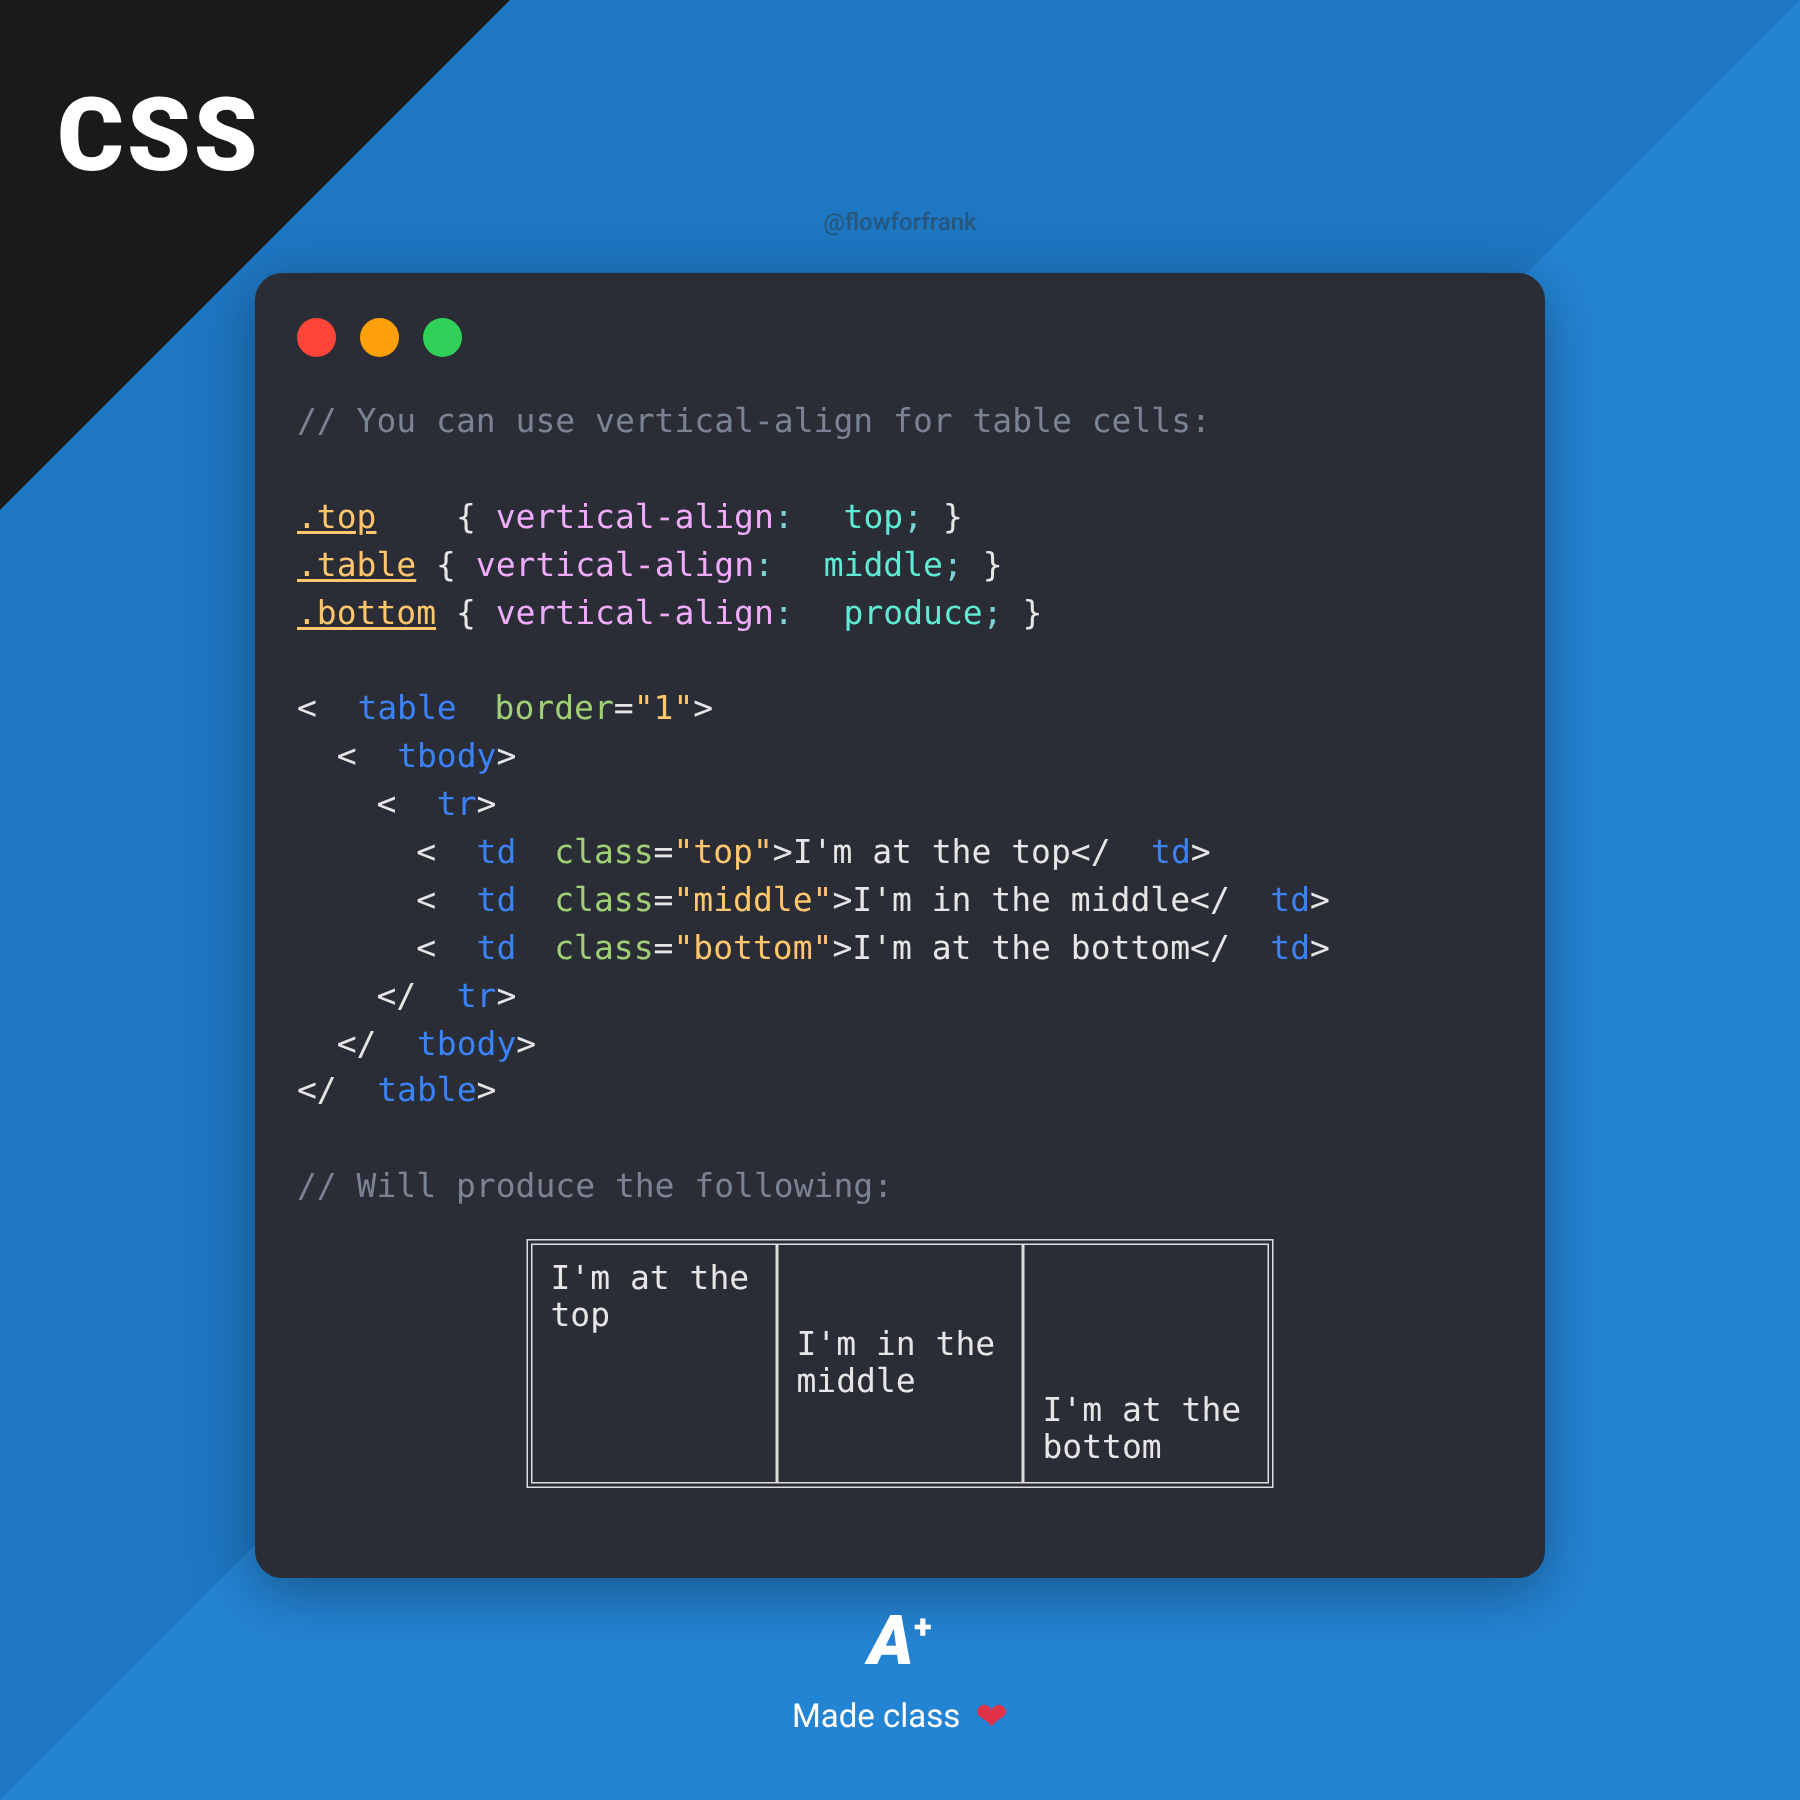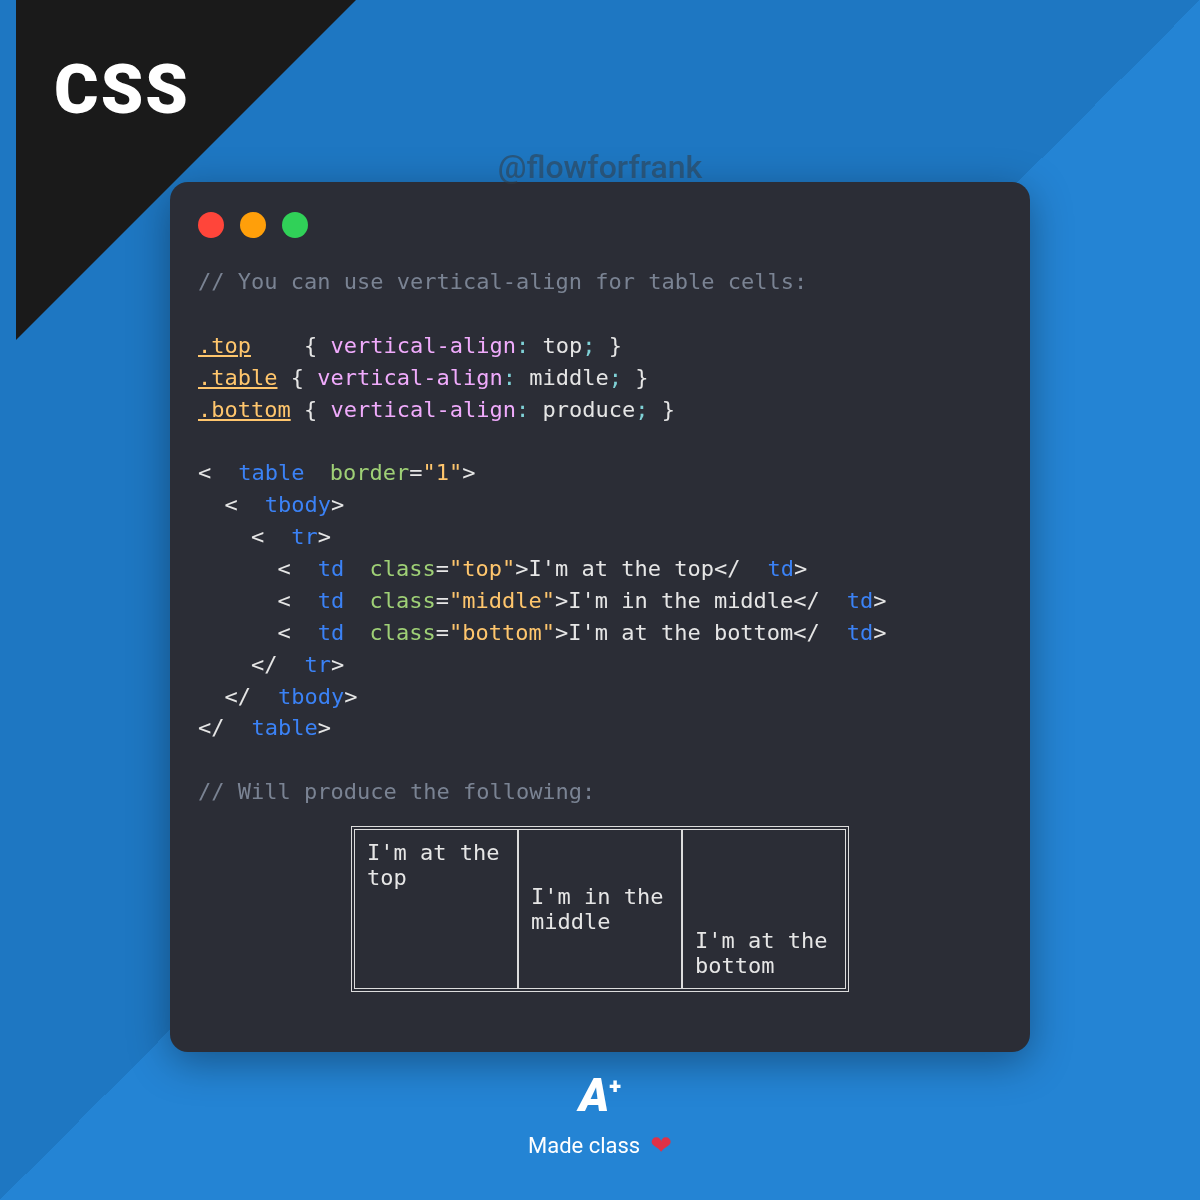--- a/index.html
+++ b/index.html
@@ -6,41 +6,41 @@
   body {
     width: 1200px;
     height: 1200px;
     background: linear-gradient(135deg, #1e77c2 0%, #1e77c2 50%, #2484d4 50%, #2484d4 100%);
     font-family: -apple-system, BlinkMacSystemFont, "Segoe UI", Roboto, sans-serif;
     position: relative;
     overflow: hidden;
   }
   .corner-badge {
     position: absolute;
-    top: 0; left: 16px;
+    top: 0; left: 0;
     width: 340px; height: 340px;
     background: #1a1a1a;
     clip-path: polygon(0 0, 100% 0, 0 100%);
     z-index: 5;
     text-align: right;
   }
   .corner-badge span {
     position: absolute;
     top: 50px; left: 38px;
     color: #fff;
     font-weight: 900;
     font-size: 68px;
     letter-spacing: 2px;
   }
   .handle {
     position: absolute;
-    top: 148px; left: 50%;
+    top: 138px; left: 50%;
     transform: translateX(-50%);
     color: rgba(50,60,70,0.55);
-    font-size: 32px;
+    font-size: 16px;
     font-weight: 500;
     z-index: 1;
   }
   .window {
     position: absolute;
     top: 182px; left: 170px;
     width: 860px;
     height: 870px;
     background: #2b2d36;
     border-radius: 18px;
@@ -57,21 +57,21 @@
     font-size: 22px;
     line-height: 1.45;
     color: #e6e6e6;
     white-space: pre;
   }
   .c-comment { color: #7a8393; }
   .c-sel { color: #ffc66d; text-decoration: underline; }
   .c-brace { color: #e6e6e6; }
   .c-prop { color: #f0abfc; }
   .c-punc { color: #7fd1d6; }
-  .c-val { color: #e5e5e5; }
+  .c-val { color: #5eead4; margin-left: 20px; }
   .c-tag-br { color: #e6e6e6; }
   .c-tag { color: #3b82f6; margin-left: 27px; }
   .c-attr { color: #9fd076; margin-left: 12px; }
   .c-str { color: #ffc66d; }
   .c-text { color: #e6e6e6; }
 
   .demo-table {
     margin: 18px auto 0 auto;
     border-collapse: separate;
     border-spacing: 0;

